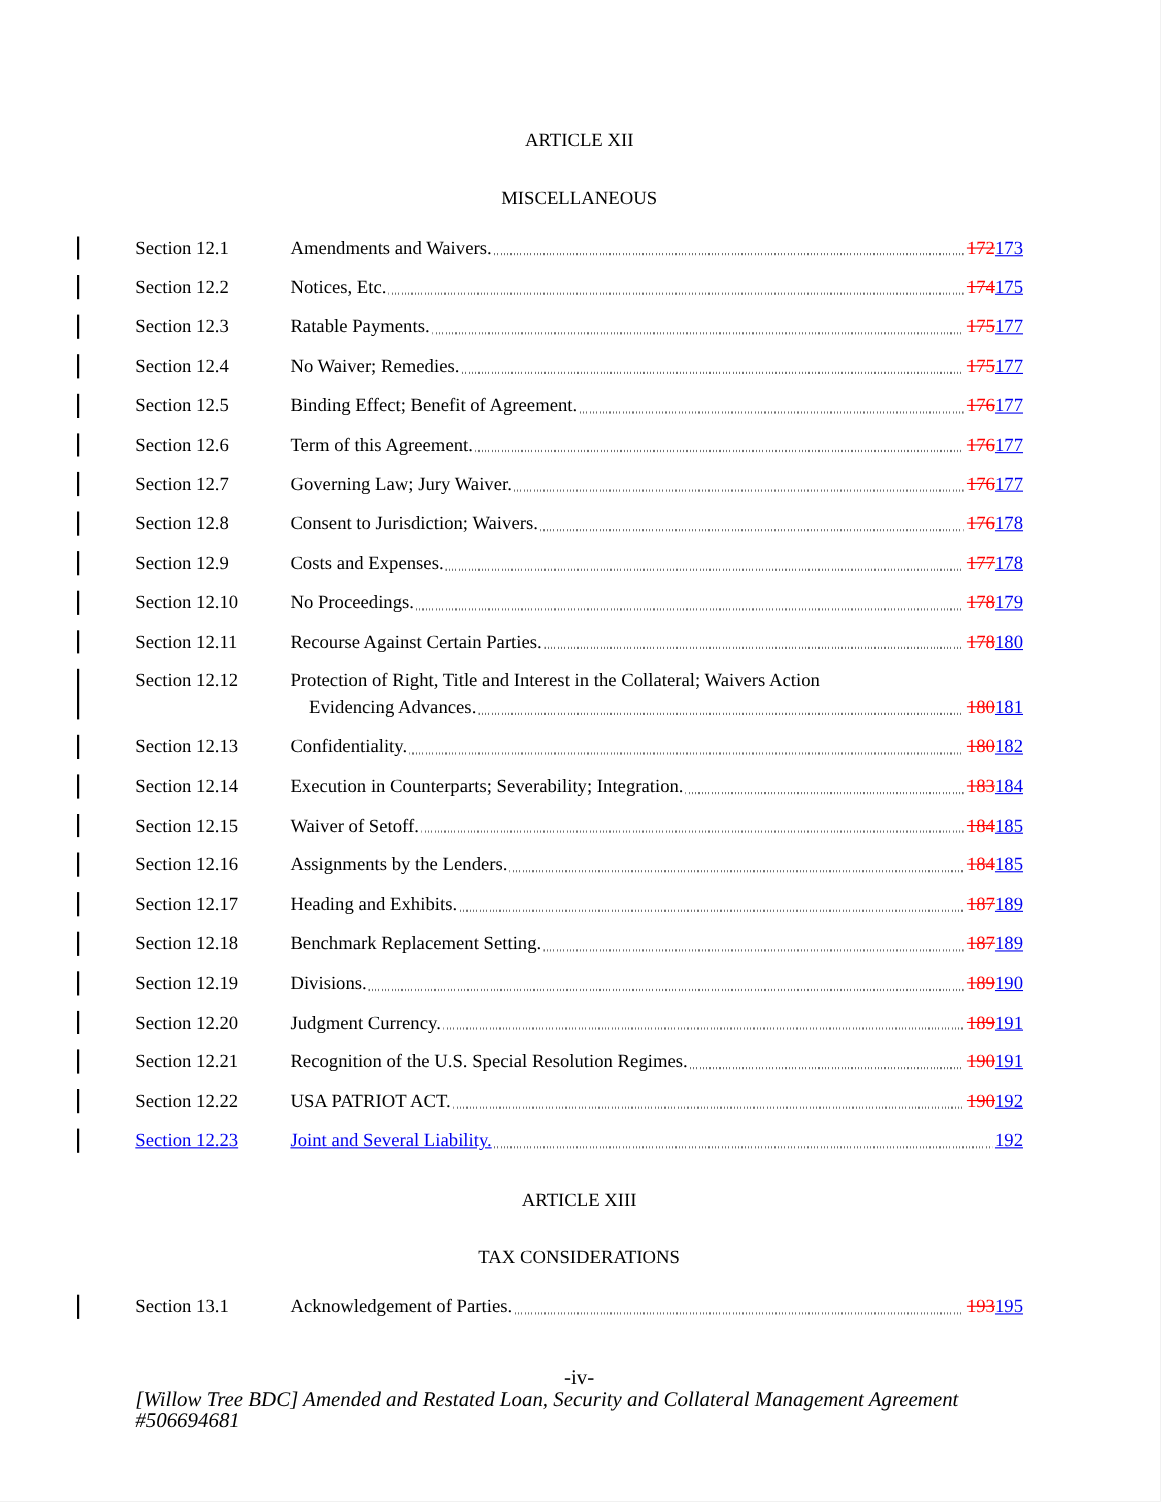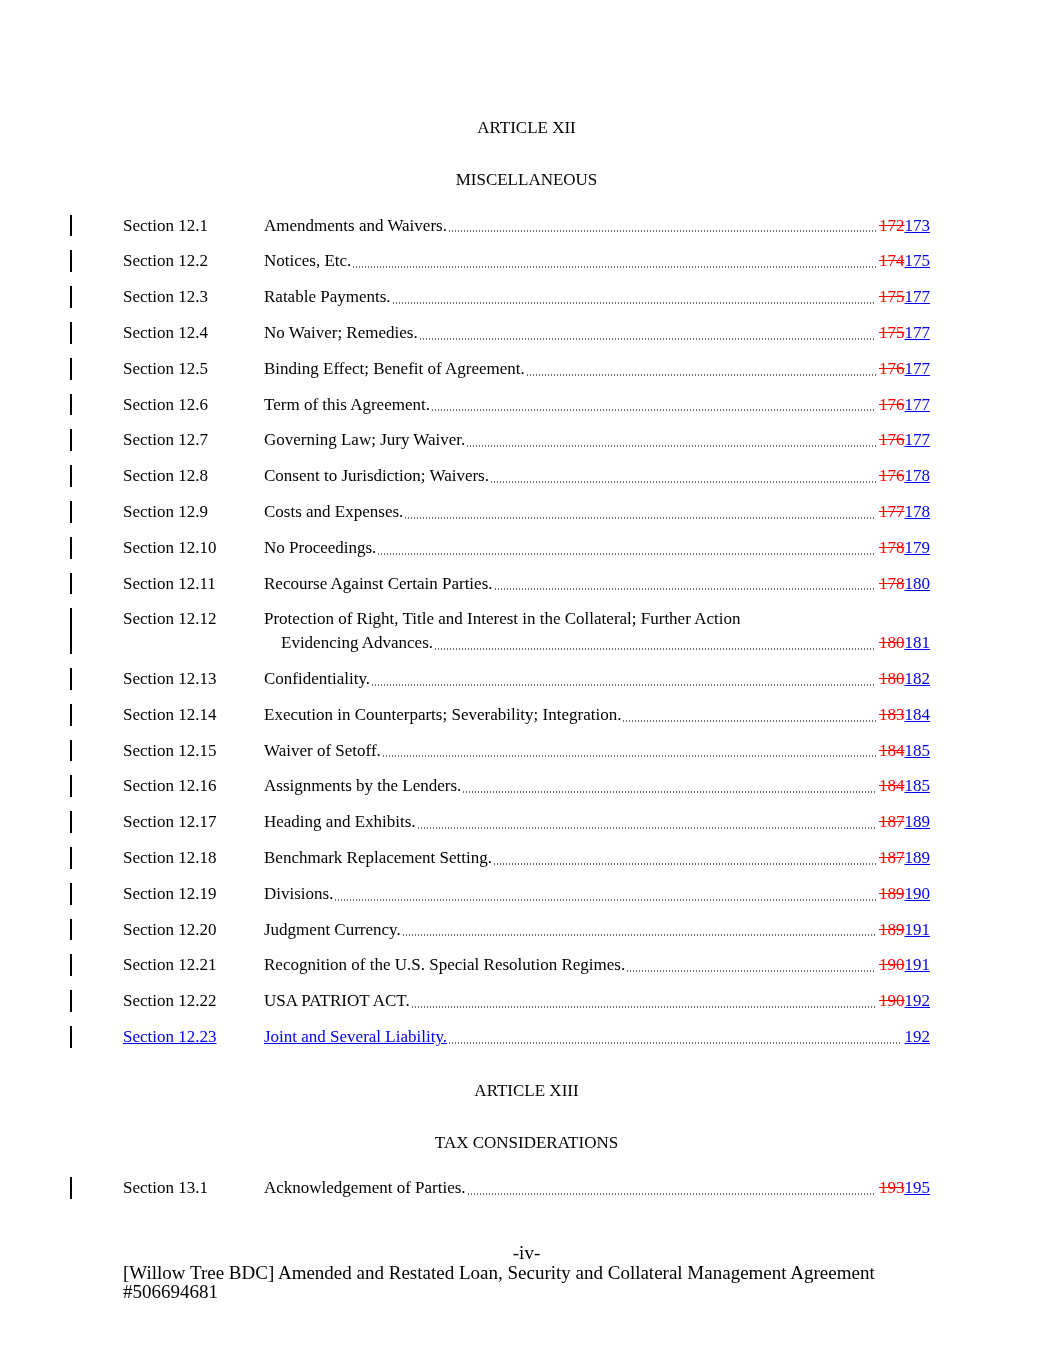--- a/index.html
+++ b/index.html
@@ -24,21 +24,21 @@
   .leader{
     flex:1;min-width:12px;height:2px;align-self:flex-end;margin:0 3px 5px 2px;
     background:repeating-linear-gradient(90deg,#6f6f6f 0 1px,transparent 1px 3px);
   }
   .pages{white-space:nowrap;}
   .old{color:var(--deleted,#ff0000);text-decoration:line-through;}
   .new{color:var(--inserted,#0000ee);text-decoration:underline;cursor:pointer;}
   .inserted .sec,.inserted .title{color:var(--inserted,#0000ee);text-decoration:underline;}
   .footer{position:absolute;left:123px;right:125px;top:1243px;font-size:19px;line-height:19.5px;}
   .footer-page{text-align:center;}
-  .footer-line{text-align:left;}
+  .footer-line{text-align:left;font-style:italic;}
 </style>
 </head>
 <body>
 
 <div class="page">
   <div class="content">
     <div class="article-heading">ARTICLE XII</div>
     <div class="article-subheading">MISCELLANEOUS</div>
     <div class="toc-block" id="toc12">
         <div class="toc-row">
@@ -159,21 +159,21 @@
               <span class="title">Recourse Against Certain Parties.</span>
               <span class="leader"></span>
               <span class="pages"><span class="old">178</span><span class="new">180</span></span>
             </span>
           </span>
         </div>
         <div class="toc-row">
           <span class="changebar"></span>
           <span class="sec">Section 12.12</span>
           <span class="entry">
-            <span class="titleline title">Protection of Right, Title and Interest in the Collateral; Further Action</span>
+            <span class="titleline title">Protection of Right, Title and Interest in the Collateral; Waivers Action</span>
             <span class="line">
               <span class="indent"></span>
               <span class="title">Evidencing Advances.</span>
               <span class="leader"></span>
               <span class="pages"><span class="old">180</span><span class="new">181</span></span>
             </span>
           </span>
         </div>
         <div class="toc-row">
           <span class="changebar"></span>

